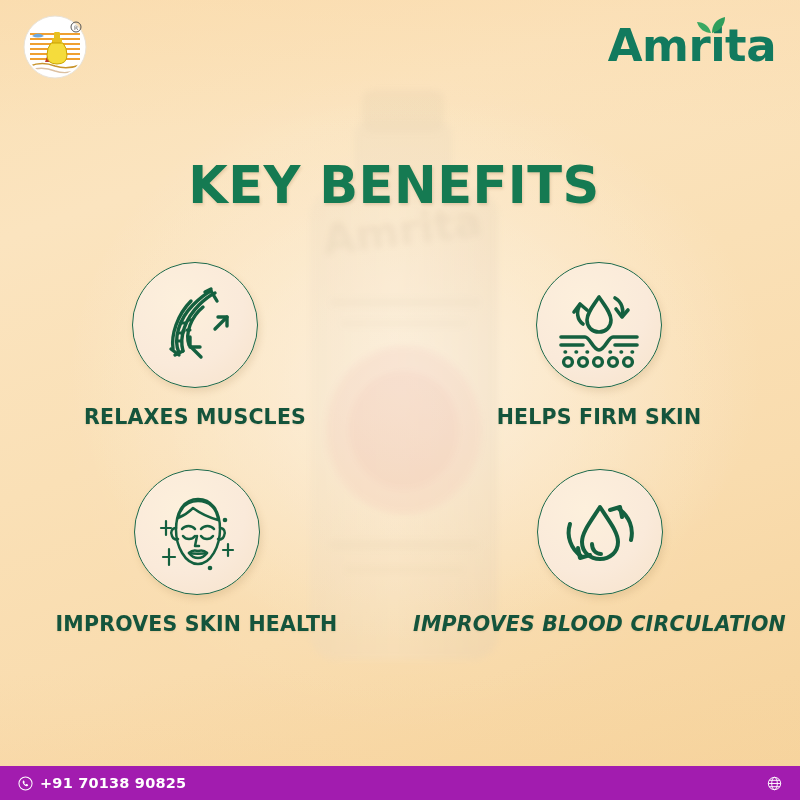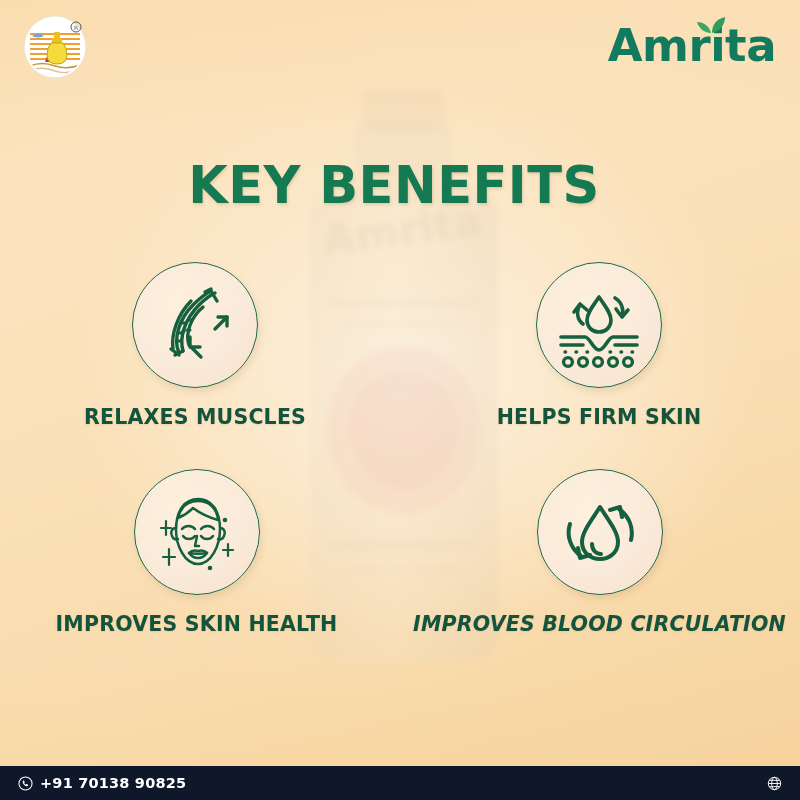--- a/index.html
+++ b/index.html
@@ -91,21 +91,21 @@
   #row-1 .benefit:nth-child(2){ margin-left:2px;text-align:center; }
   #row-2{ margin-top:40px; }
   #row-2 .benefit:nth-child(1){ margin-left:-4px; }
   #row-2 .benefit:nth-child(2){ margin-left:2px;font-style:italic; }
   #row-2 .benefit-label{ font-size:20.5px; }
 
   
   #footer{
     position:absolute; left:0; right:0; bottom:0;
     height:34px;
-    background:#0f172a;
+    background:#a21caf;
     display:flex; align-items:center;
     justify-content:space-between;
     padding:0 18px;
   }
   .footer-item{
     display:flex; align-items:center; gap:7px;
     color:#ffffff; font-size:14.5px; font-weight:bold;
     letter-spacing:.2px;
     font-family:"DejaVu Sans", sans-serif;
   }

